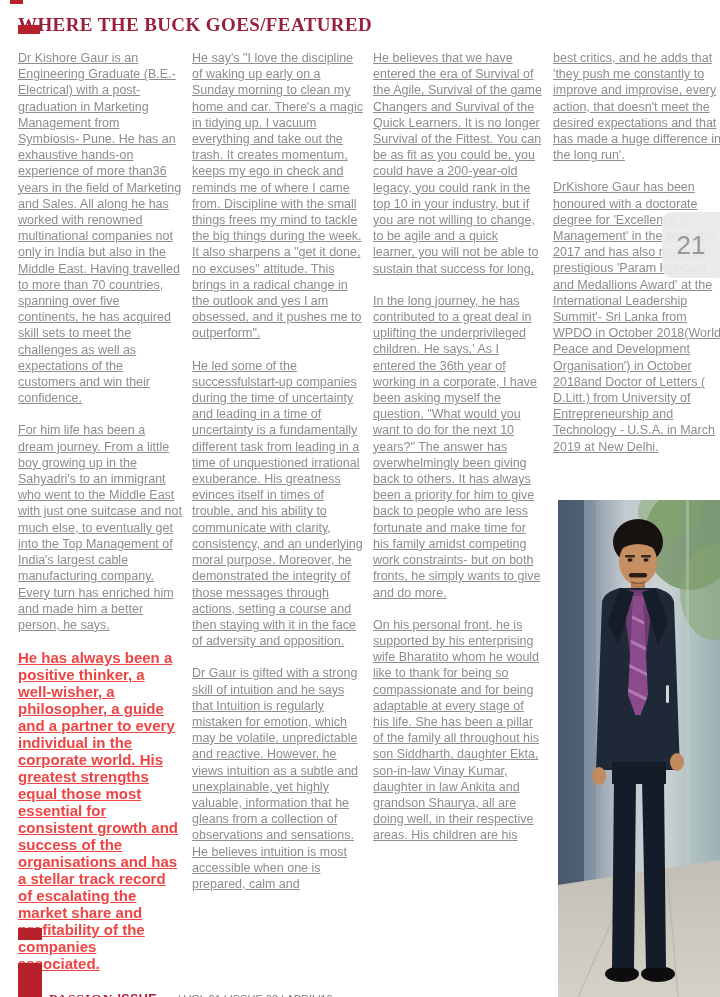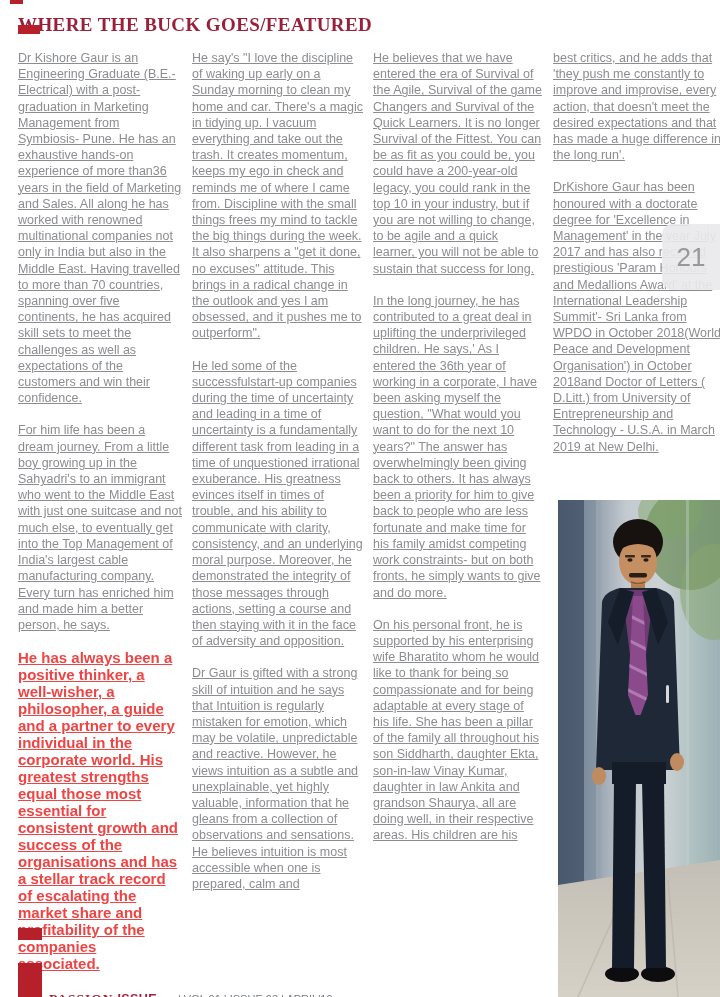--- a/index.html
+++ b/index.html
@@ -11,21 +11,21 @@
   .title-block{position:absolute;left:18px;top:25px;width:22px;height:9px;background:#b5202a;}
 
   .col{position:absolute;top:50px;font-size:12.5px;line-height:16.2px;color:#8b8d90;}
   .col p{margin:0 0 16px 0;text-decoration:underline;}
   .col p.emphasis{color:#ef4444;font-weight:bold;font-size:15px;line-height:17px;}
   .col1{left:18px;width:164px;}
   .col2{left:192px;width:172px;}
   .col3{left:373px;width:170px;}
   .col4{left:553px;width:170px;}
 
-  .page-tab{position:absolute;right:0;top:224px;width:58px;height:66px;
+  .page-tab{position:absolute;right:0;top:212px;width:58px;height:66px;
         background:rgba(233,233,235,0.92);border-radius:10px 0 0 10px;
         display:flex;align-items:center;justify-content:center;
         font-size:26px;color:#97989a;}
 
   .photo{position:absolute;left:558px;top:500px;width:162px;height:497px;overflow:hidden;}
   .photo svg{display:block;}
 
   .footer-red-top{position:absolute;left:18px;top:928px;width:24px;height:12px;background:#b5202a;}
   .footer-red-bottom{position:absolute;left:18px;top:963px;width:24px;height:34px;background:#b5202a;}
   .footer-line{position:absolute;left:18px;top:944px;display:flex;align-items:baseline;white-space:nowrap;}

